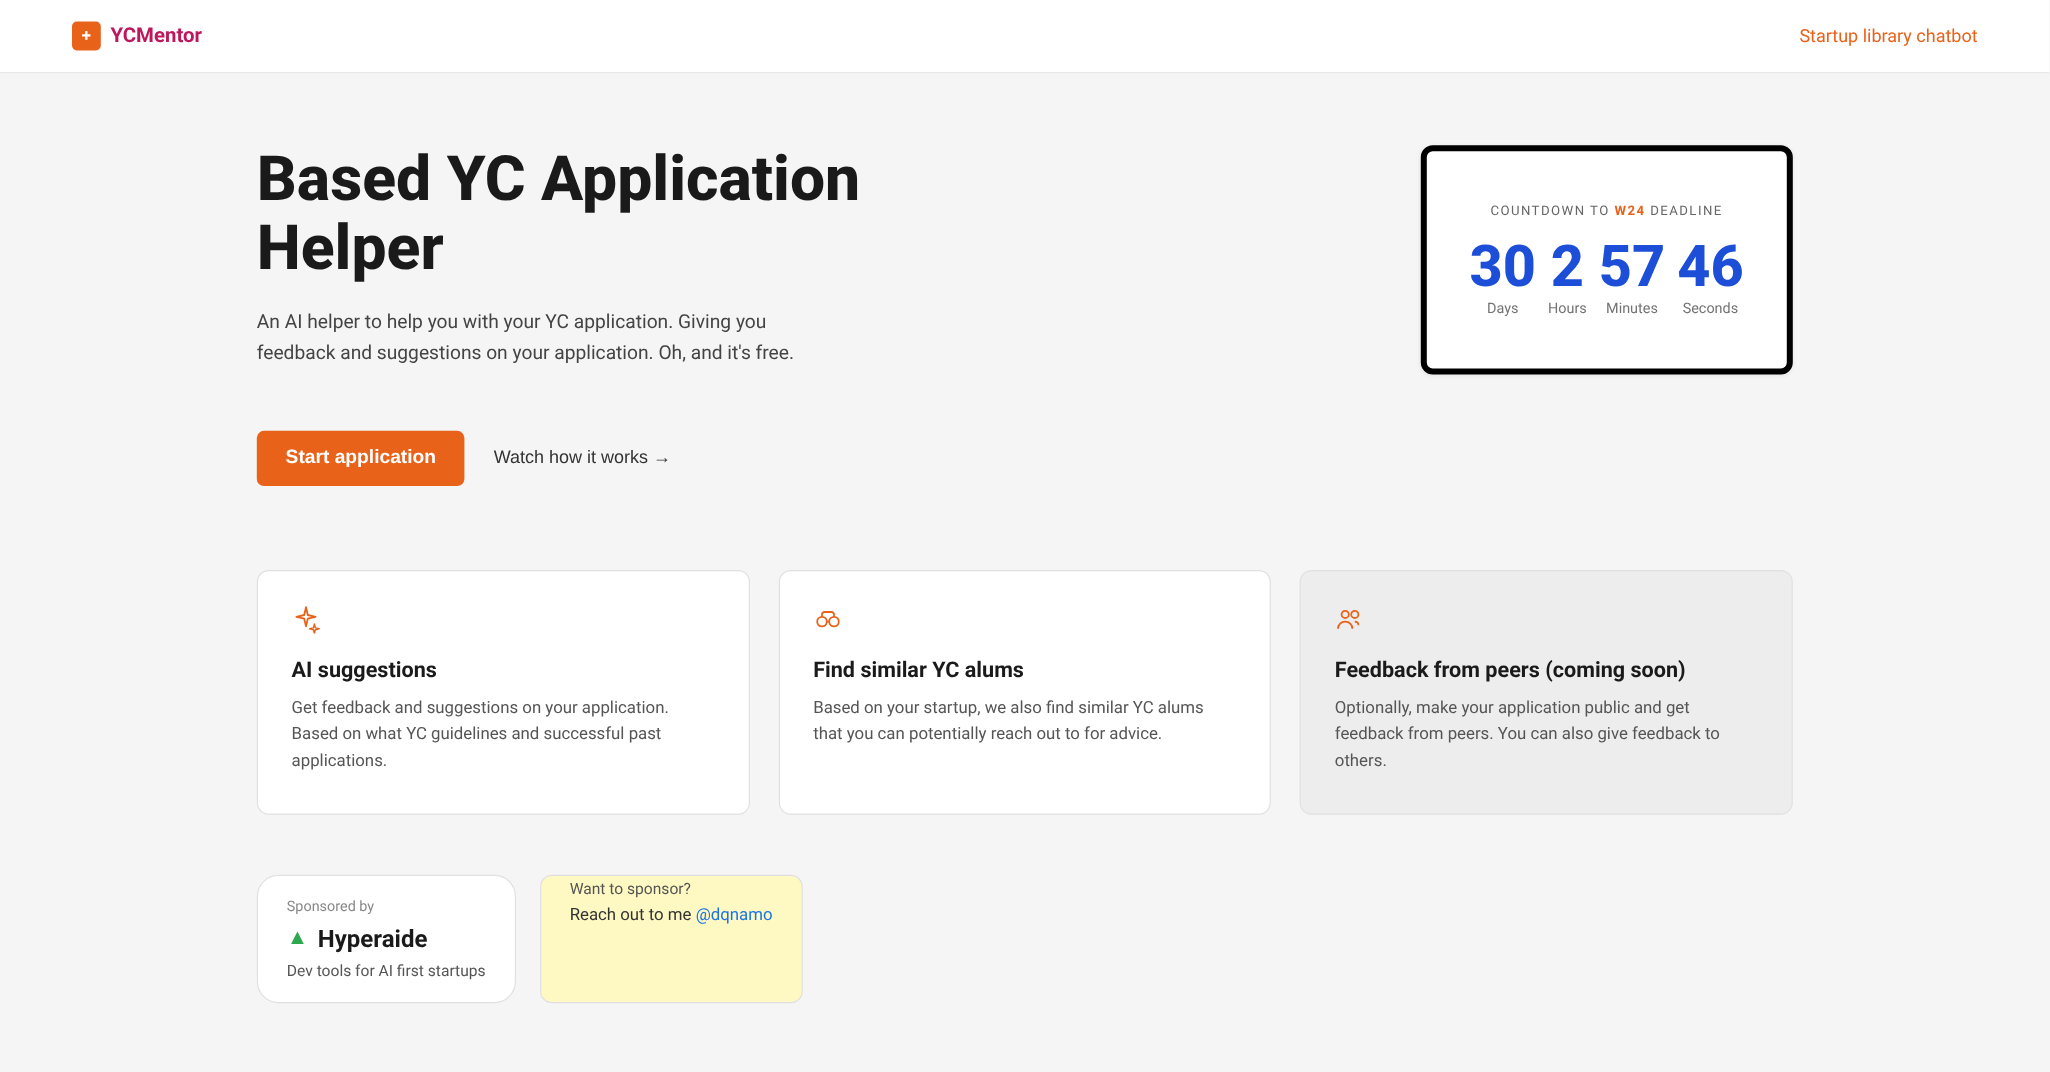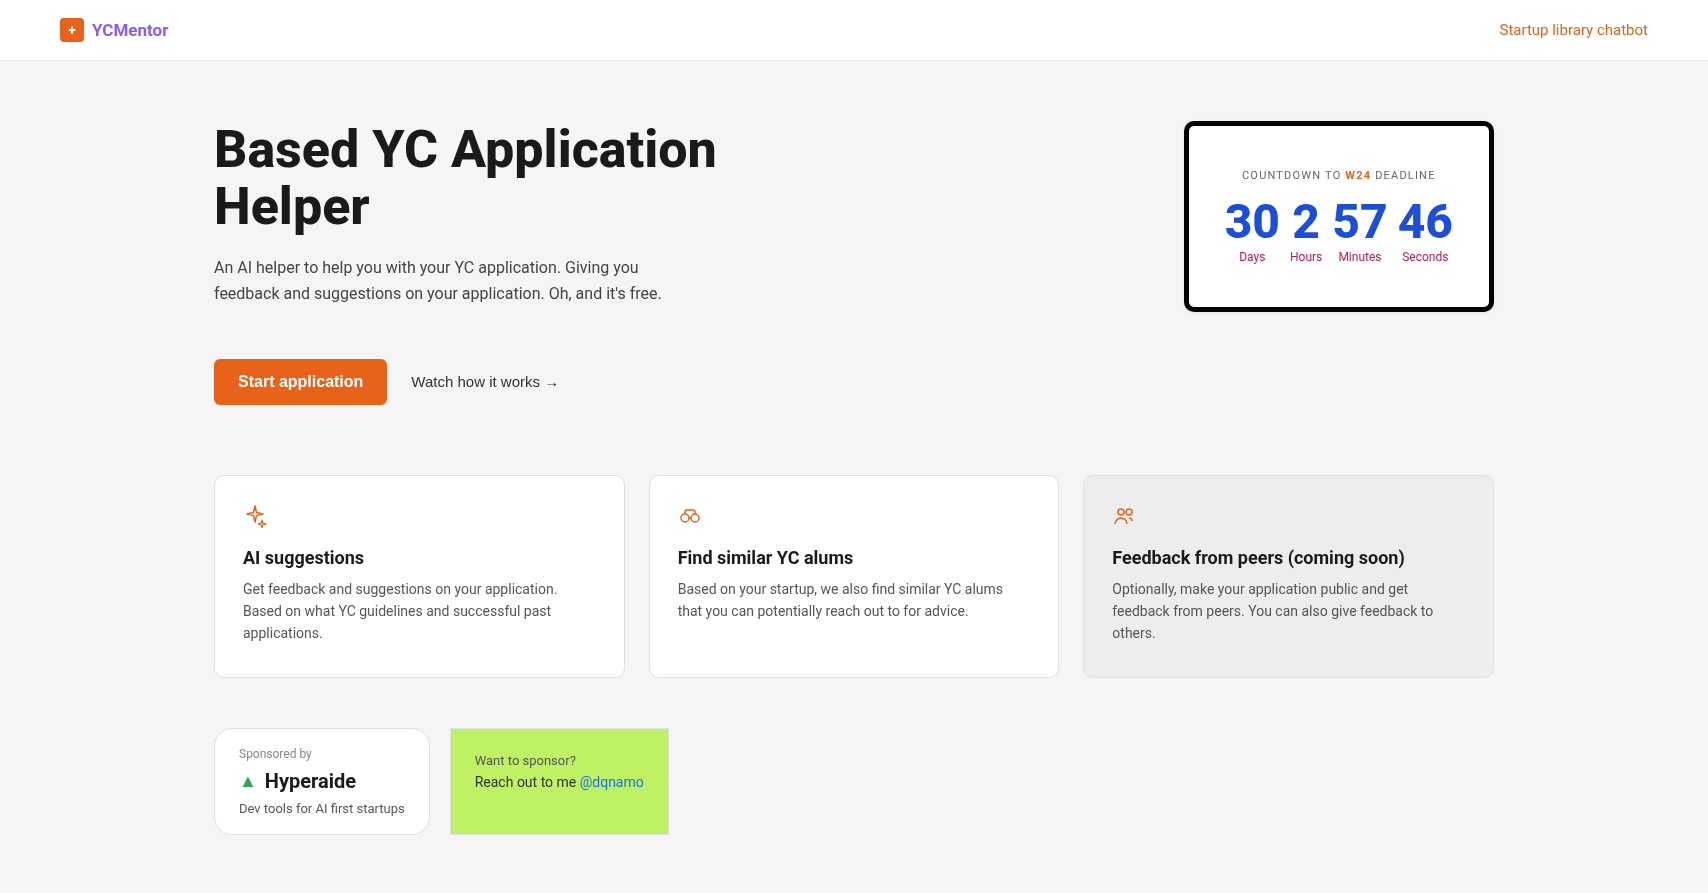--- a/index.html
+++ b/index.html
@@ -32,21 +32,21 @@
       display: flex;
       align-items: center;
       justify-content: center;
       color: #fff;
       font-size: 14px;
       font-weight: bold;
     }
     .logo-text {
       font-size: 17px;
       font-weight: 700;
-      color: #8b5cf6;
+      color: #be185d;
     }
     .nav-link {
       color: #e8621a;
       font-size: 15px;
       text-decoration: none;
       cursor: pointer;
     }
 
     
     main {
@@ -137,21 +137,21 @@
       align-items: center;
     }
     .countdown-num {
       font-size: 48px;
       font-weight: 800;
       color: #1d4ed8;
       line-height: 1;
     }
     .countdown-sublabel {
       font-size: 12px;
-      color: #be185d;
+      color: #737373;
       margin-top: 4px;
     }
 
     
     .feature-grid {
       display: grid;
       grid-template-columns: repeat(3, 1fr);
       gap: 24px;
       margin-bottom: 50px;
     }
@@ -210,24 +210,24 @@
     }
     .sponsor-icon {
       color: #2ea84f;
       font-size: 18px;
     }
     .sponsor-tagline {
       font-size: 13px;
       color: #555;
     }
     .want-sponsor-card {
-      background: #bef264;
+      background: #fef9c3;
       border: 1px solid #e0e0e0;
-      border-radius: 0;
-      padding: 24px 24px;
+      border-radius: 10px;
+      padding: 4px 24px;
     }
     .want-sponsor-title {
       font-size: 13px;
       color: #555;
       margin-bottom: 6px;
     }
     .want-sponsor-desc {
       font-size: 14px;
       color: #333;
     }

